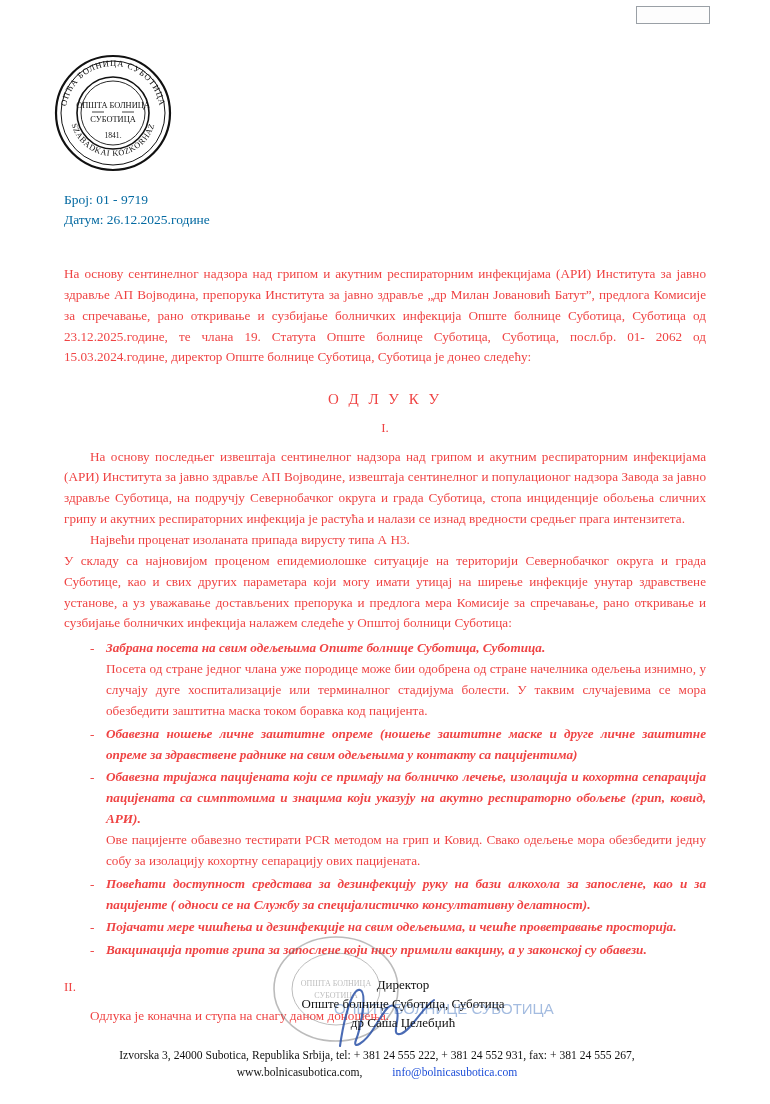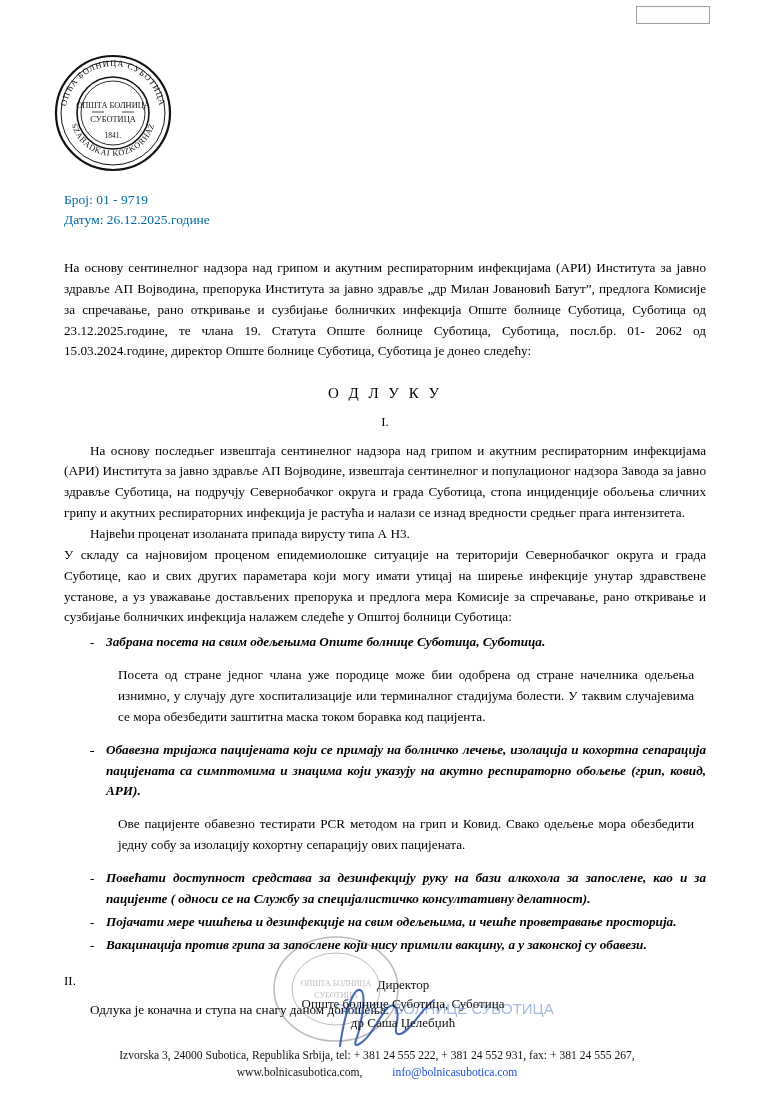--- a/index.html
+++ b/index.html
@@ -44,27 +44,27 @@
     top: 190px;
     left: 64px;
     font-size: 13.5px;
     line-height: 1.5;
     color: #0369a1;
   }
   .meta div { white-space: pre; }
 
   .content {
     position: absolute;
-    top: 258px;
+    top: 264px;
     left: 64px;
     width: 642px;
     font-size: 13.2px;
     line-height: 1.58;
     text-align: justify;
-    color: #000000;
+    color: #ef4444;
   }
   p.just {
     margin: 0 0 0 0;
     text-align: justify;
   }
   p.indent { text-indent: 26px; }
   .title-decision {
     text-align: center;
     font-size: 15px;
     letter-spacing: 3px;
@@ -91,21 +91,21 @@
     margin: 0 0 2px 0;
     text-align: justify;
   }
   ul.measures > li .dash {
     position: absolute;
     left: -16px;
     top: 0;
   }
   ul.measures > li b { font-weight: bold; font-style: italic; }
   .sub {
-    margin: 12px;
+    margin: 0;
     text-align: justify;
   }
   .signature {
     position: absolute;
     left: 0;
     right: 0;
     top: 976px;
     text-align: center;
     font-size: 13px;
     line-height: 1.45;
@@ -198,20 +198,21 @@
     <p class="just">У складу са најновијом проценом епидемиолошке ситуације на територији Севернобачког округа и града Суботице, као и свих других параметара који могу имати утицај на ширење инфекције унутар здравствене установе, а уз уважавање   достављених препорука и предлога мера Комисије за спречавање, рано откривање и сузбијање болничких инфекција  налажем следеће у Општој болници Суботица:</p>
 
     <ul class="measures">
       <li>
         <span class="dash">-</span>
         <b>Забрана  посета на свим одељењима Опште болнице Суботица, Суботица.</b>
         <p class="sub">Посета од стране једног члана уже породице може бии одобрена од стране начелника одељења изнимно, у случају дуге хоспитализације или терминалног стадијума болести. У таквим случајевима се мора обезбедити заштитна маска током боравка код пацијента.</p>
       </li>
       <li>
         <span class="dash">-</span>
+        <b>Обавезна ношење личне заштитне опреме (ношење заштитне маске и друге личне заштитне опреме за здравствене раднике на свим одељењима у контакту са пацијентима)</b>
       </li>
       <li>
         <span class="dash">-</span>
         <b>Обавезна тријажа пацијената који се примају на болничко лечење, изолација и кохортна сепарација пацијената са симптомима и знацима који указују на акутно респираторно обољење (грип, ковид, АРИ).</b>
         <p class="sub">Ове пацијенте обавезно тестирати PCR методом на грип и Ковид. Свако одељење мора обезбедити једну собу за изолацију кохортну сепарацију ових пацијената.</p>
       </li>
       <li>
         <span class="dash">-</span>
         <b>Повећати доступност средстава за дезинфекцију руку на бази алкохола за запослене, као и за пацијенте ( односи се на Службу за специјалистичко консултативну делатност).</b>
       </li>

